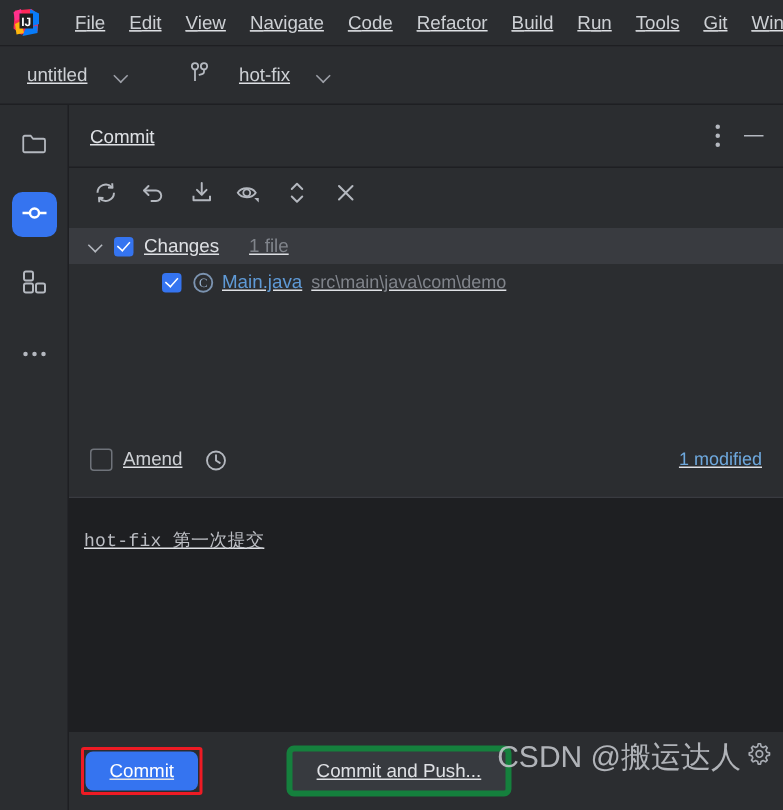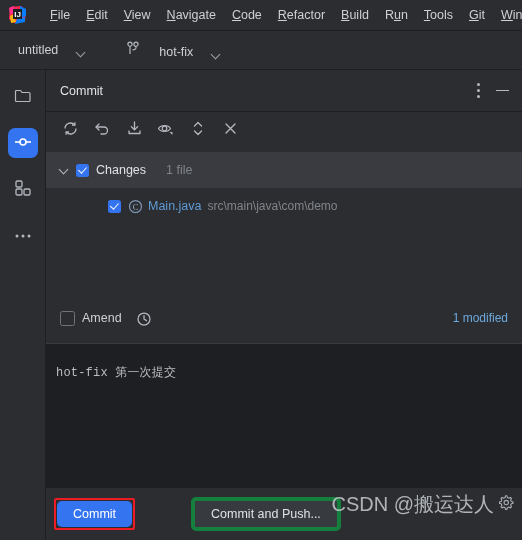--- a/index.html
+++ b/index.html
@@ -16,20 +16,21 @@
     color: #dfe1e5;
     position: relative;
   }
   .app {
     width: 522px;
     height: 540px;
     display: flex;
     flex-direction: column;
     background: #2b2d30;
     position: relative;
+    text-decoration: underline;
   }
 
   
   .menubar {
     height: 30px;
     background: #2b2d30;
     display: flex;
     align-items: center;
     padding-left: 8px;
     flex: 0 0 auto;
@@ -59,21 +60,21 @@
     height: 38px;
     background: #2b2d30;
     display: flex;
     align-items: center;
     padding-left: 12px;
     flex: 0 0 auto;
     border-bottom: 1px solid #1e1f22;
   }
   .tb-chip {
     display: flex;
-    align-items: flex-end;
+    align-items: center;
     gap: 19px;
     padding: 3px 6px;
     border-radius: 4px;
     color: #cdd0d4;
     font-size: 12.5px;
     cursor: default;
   }
   .tb-chip.branch { margin-left: 28px; }
   .chev {
     width: 9px;
@@ -189,21 +190,21 @@
     justify-content: center;
     cursor: default;
   }
 
   
   .tree {
     flex: 0 0 auto;
     padding-top: 4px;
   }
   .tree-row {
-    height: 36px;
+    height: 24px;
     display: flex;
     align-items: center;
     font-size: 12.5px;
     cursor: default;
   }
   .tree-row.group {
     background: #393b40;
     padding-left: 12px;
   }
   .tree-row.file {

